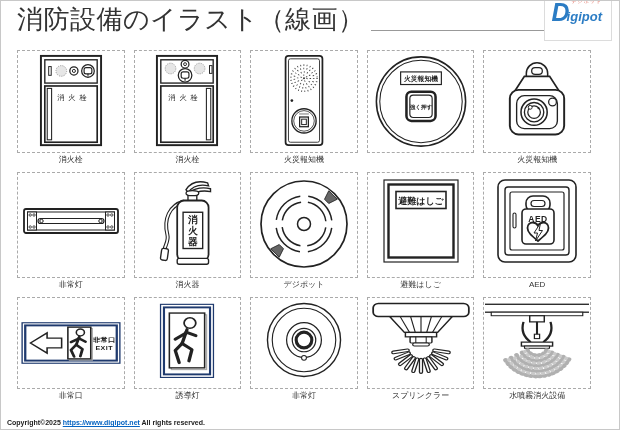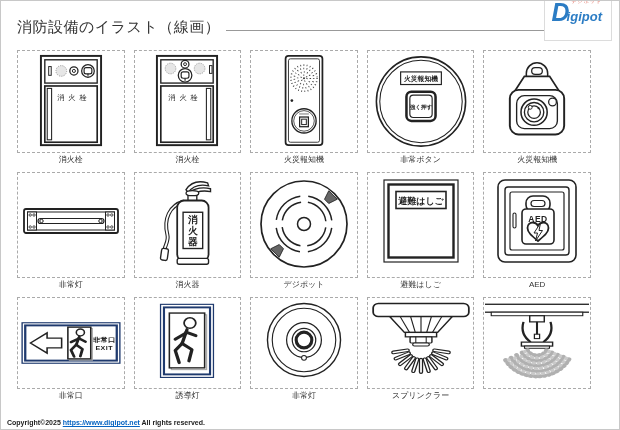--- a/index.html
+++ b/index.html
@@ -1,21 +1,21 @@
 <!DOCTYPE html>
 <html><head>
 <meta charset="utf-8">
 <style>
   html,body{margin:0;padding:0;background:#fff;}
   .page{width:620px;height:430px;border:1px solid #c8c8c8;box-sizing:border-box;
         position:relative;background:#fff;overflow:hidden;
         font-family:"Liberation Sans","DejaVu Sans",sans-serif;}
   
   .header{position:absolute;top:0;left:16px;right:0;height:42px;display:flex;align-items:flex-end;}
-  .title{font-size:15px;color:#333;padding-bottom:6px;letter-spacing:.5px;white-space:nowrap;}
+  .title{font-size:26px;color:#333;padding-bottom:6px;letter-spacing:.5px;white-space:nowrap;}
   .rule{flex:1;border-bottom:1px solid #999;margin:0 0 12px 6px;}
   .logo-box{border:1px solid #dcdcdc;background:#fff;padding:2px 9px 13px 7px;margin:3px 7px 2px 0;
             position:relative;white-space:nowrap;}
   .logo-d{font-size:25px;font-weight:bold;font-style:italic;color:#2b7cc4;letter-spacing:-1px;}
   .logo-rest{font-size:13px;font-weight:bold;font-style:italic;color:#2b7cc4;margin-left:-2px;}
   .logo-kana{position:absolute;top:2px;right:9px;font-size:5px;color:#e06a5a;letter-spacing:1px;}
   
   .grid{position:absolute;top:49px;left:16px;right:28px;}
   .row{display:flex;gap:9px;margin-bottom:7px;}
   .cell{flex:1;min-width:0;}
@@ -117,21 +117,20 @@
           <svg width="98" height="97" viewBox="0 0 100 100">
             <circle class="ln" cx="50" cy="50" r="46" stroke-width="1.6"></circle>
             <circle class="ln" cx="50" cy="50" r="42.5" stroke-width="1.1"></circle>
             <rect class="ln" x="29" y="19.5" width="42" height="13" stroke-width="1.2"></rect>
             <text x="50" y="29" font-size="7" text-anchor="middle" font-weight="bold">火災報知機</text>
             <rect class="ln" x="35" y="40" width="30" height="30" rx="5" stroke-width="2.6"></rect>
             <rect class="ln" x="38.5" y="43.5" width="23" height="23" rx="3.5" stroke-width="1.2"></rect>
             <text x="50" y="57.5" font-size="5.8" text-anchor="middle" font-weight="bold">強く押す</text>
           </svg>
         </div>
-        <div class="caption">非常ボタン</div>
       </div>
 
       <div class="cell">
         <div class="box">
           <svg width="98" height="97" viewBox="0 0 100 100">
             <path class="ln" d="M39,21 A11,11 0 0 1 61,21 L61,27 L39,27 Z" stroke-width="1.6"></path>
             <rect class="ln" x="44.5" y="15" width="11" height="7" rx="3.5" stroke-width="1.3"></rect>
             <path class="ln" d="M26,41 L37,24 L63,24 L74,41 Z" stroke-width="1.8"></path>
             <rect class="ln" x="22" y="38" width="56" height="46" rx="9" stroke-width="2"></rect>
             <rect class="ln" x="29" y="44" width="42" height="34" rx="8" stroke-width="1.4"></rect>
@@ -361,20 +360,21 @@
               <path d="M80.8,68.4 A34,34 0 0 1 19.2,68.4"></path>
             </g>
             <g fill="none" stroke="#c9c9c9" stroke-width="3.5" stroke-dasharray="0.8 4" stroke-linecap="round">
               <path d="M61.8,59.5 A13,13 0 0 1 38.2,59.5"></path>
               <path d="M67.2,62 A19,19 0 0 1 32.8,62"></path>
               <path d="M72.6,64.6 A25,25 0 0 1 27.4,64.6"></path>
               <path d="M78.1,67.1 A31,31 0 0 1 21.9,67.1"></path>
             </g>
           </svg>
         </div>
+        <div class="caption">水噴霧消火設備</div>
       </div>
     </div>
   </div>
 
   <div class="footer">
     <span>Copyright©2025 </span><a class="flink">https://www.digipot.net</a><span> All rights reserved.</span>
   </div>
 </div>
 
 </body></html>

